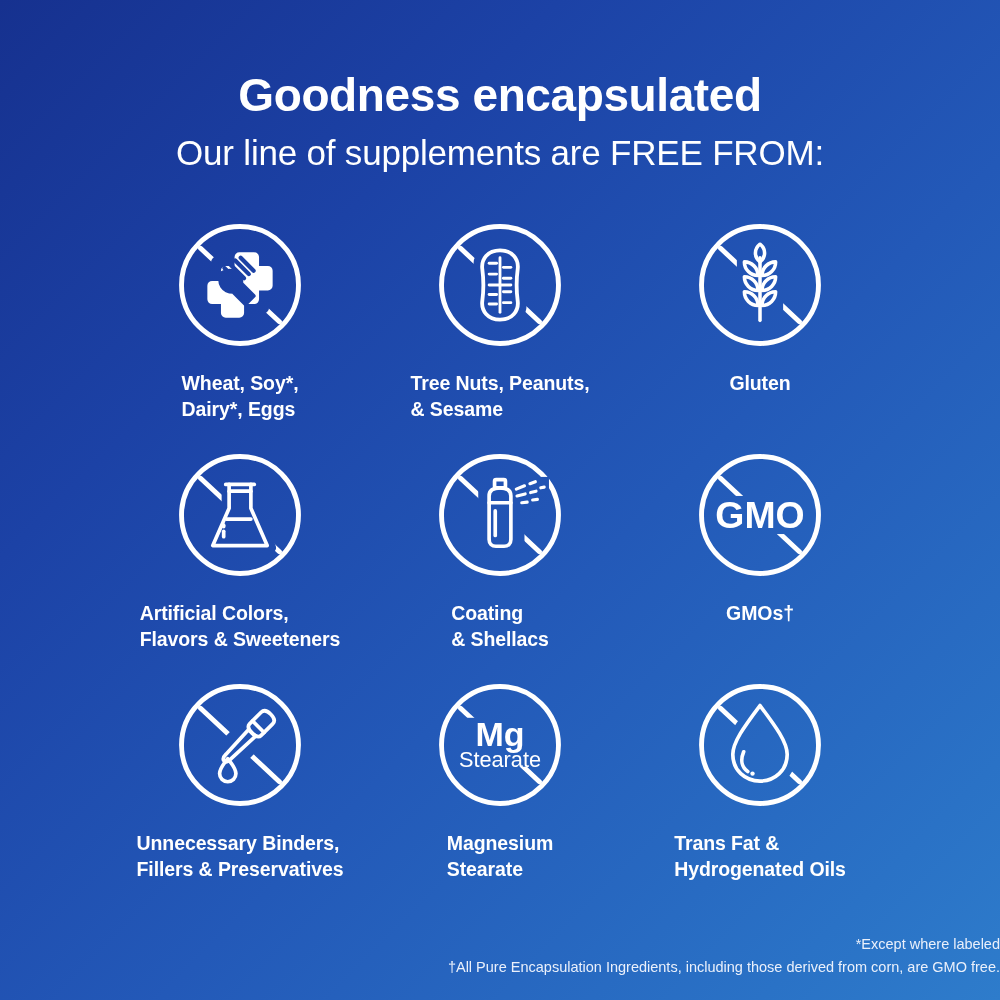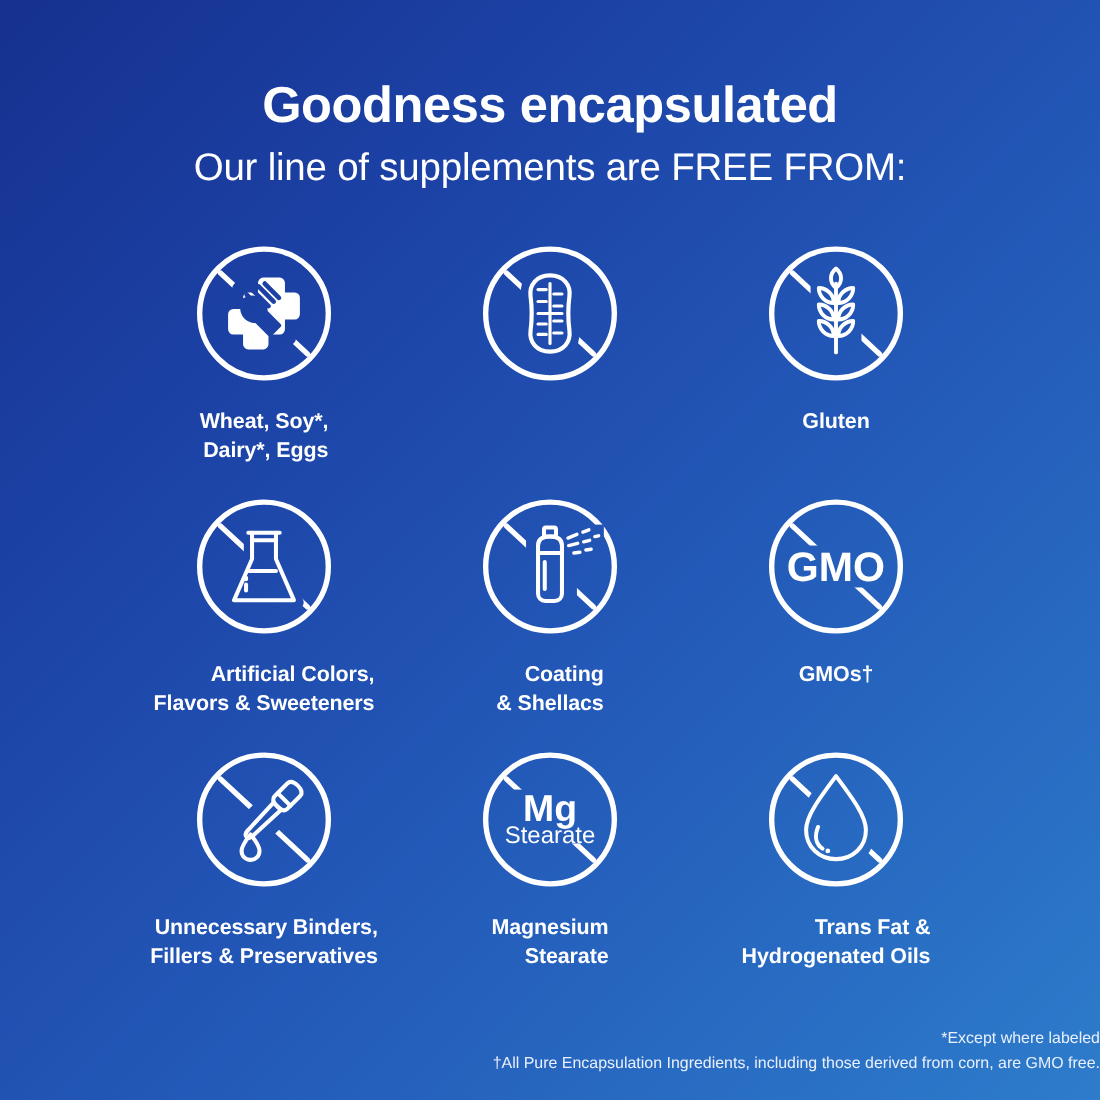--- a/index.html
+++ b/index.html
@@ -65,21 +65,21 @@
     flex: 0 0 auto;
   }
   .badge svg {
     display: block;
     width: 136px;
     height: 136px;
     overflow: visible;
   }
   .cell-label {
     margin-top: 18px;
-    text-align: right;
+    text-align: left;
     font-size: 19.5px;
     font-weight: bold;
     line-height: 1.33;
     letter-spacing: -0.1px;
     color: #ffffff;
     white-space: pre-line;
   }
 
   
   .footnotes {
@@ -165,20 +165,22 @@
             <line x1="42" y1="42" x2="47.5" y2="42"></line>
             <line x1="52.5" y1="45" x2="58" y2="45"></line>
             <line x1="42" y1="50" x2="58" y2="50"></line>
             <line x1="42" y1="57" x2="47.5" y2="57"></line>
             <line x1="52.5" y1="55" x2="58" y2="55"></line>
             <line x1="42" y1="64" x2="47.5" y2="64"></line>
             <line x1="52.5" y1="63" x2="58" y2="63"></line>
           </g>
         </svg>
       </div>
+      <div class="cell-label">Tree Nuts, Peanuts,
+&amp; Sesame</div>
     </div>
 
     <div class="cell">
       <div class="badge">
         <svg viewBox="0 0 100 100">
           <defs>
             <mask id="m3">
               <rect x="0" y="0" width="100" height="100" fill="#fff"></rect>
               <rect x="33" y="20" width="34" height="60" fill="#000"></rect>
             </mask>

